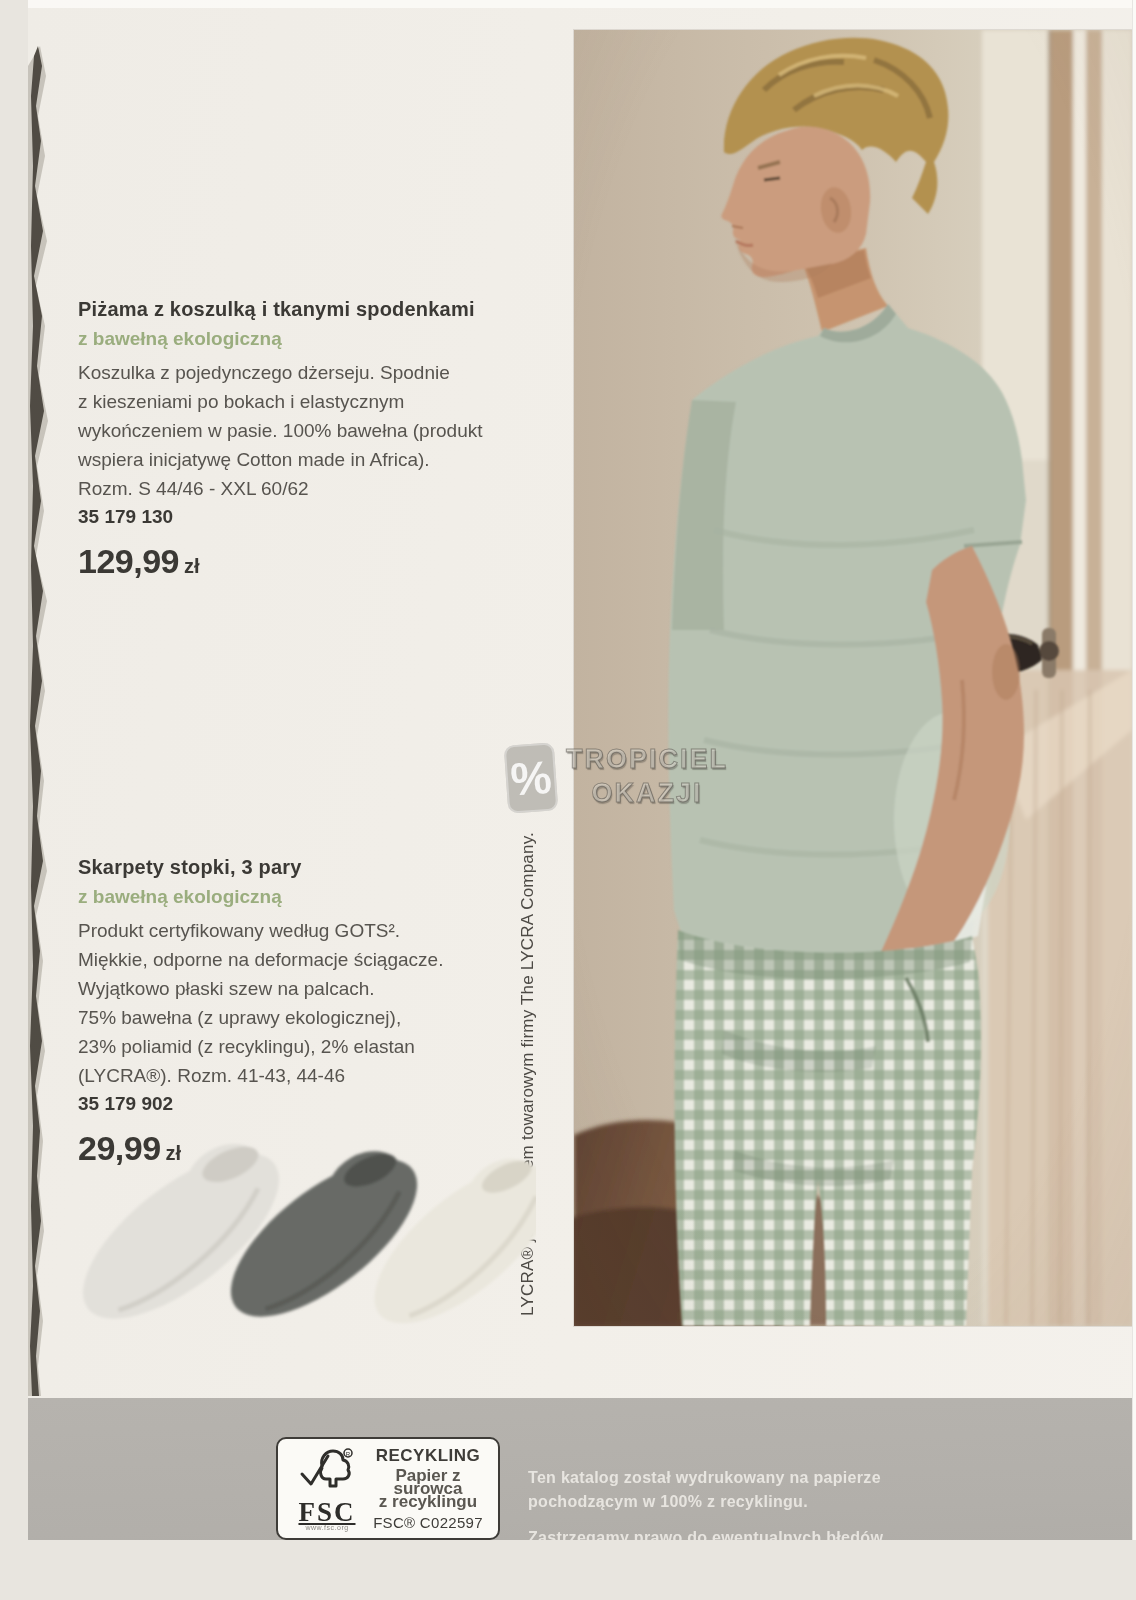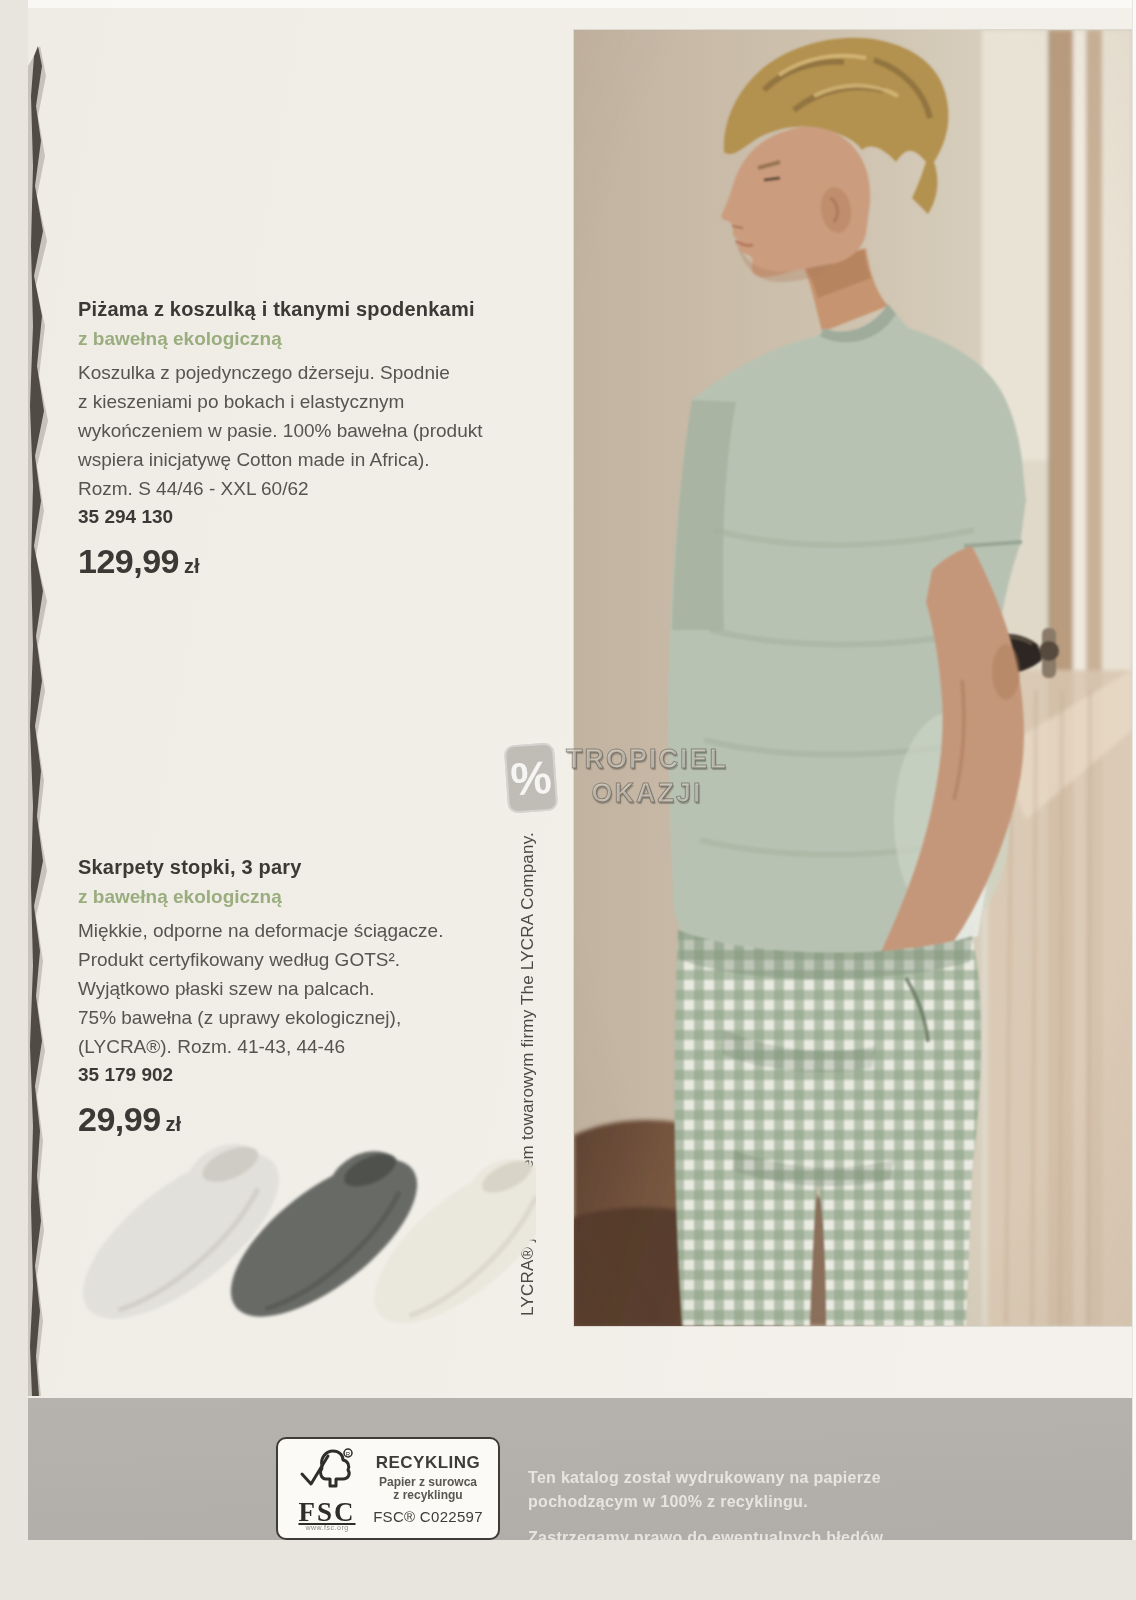--- a/index.html
+++ b/index.html
@@ -63,21 +63,21 @@
 
   .fsc-label { position:absolute; left:248px; top:1437px; width:224px; height:103px;
                background:#fbfaf6; border:2px solid #3e3c38; border-radius:10px;
                display:flex; align-items:center; padding:6px 8px 6px 10px; }
   .fsc-left { width:78px; text-align:center; }
   .fsc-left .brand { font-family:"Liberation Serif", serif; font-weight:bold; font-size:27px;
                      letter-spacing:2px; color:#2e2d2a; line-height:24px; margin-top:2px;text-decoration:underline; }
   .fsc-left .url { font-size:7px; color:#8a8781; letter-spacing:.5px; }
   .fsc-right { flex:1; text-align:center; color:#3e3c38; }
   .fsc-right .head { font-weight:bold; font-size:17px; letter-spacing:.5px; }
-  .fsc-right .sub  { font-size:12px; font-weight:bold; color:#5a5751; line-height:13px; margin-top:3px;text-align:center; }
+  .fsc-right .sub  { font-size:17px; font-weight:bold; color:#5a5751; line-height:13px; margin-top:3px;text-align:center; }
   .fsc-right .code { font-weight:normal; font-size:15px; margin-top:6px; letter-spacing:.3px; }
 
   .footer-notes { position:absolute; left:500px; top:1466px; width:360px;
                   color:rgba(246,244,238,.78); font-size:16px; line-height:24px; letter-spacing:.3px;font-weight:bold; }
   .footer-notes .n2 { margin-top:12px; }
 </style>
 </head>
 <body>
 
 <div class="page">
@@ -90,31 +90,32 @@
   </svg>
 
   <div class="prod prod1">
     <div class="title">Piżama z koszulką i tkanymi spodenkami</div>
     <div class="eco">z bawełną ekologiczną</div>
     <div class="line">Koszulka z pojedynczego dżerseju. Spodnie</div>
     <div class="line">z kieszeniami po bokach i elastycznym</div>
     <div class="line">wykończeniem w pasie. 100% bawełna (produkt</div>
     <div class="line">wspiera inicjatywę Cotton made in Africa).</div>
     <div class="line">Rozm. S 44/46 - XXL 60/62</div>
-    <div class="itemno">35 294 130</div>
+    <div class="itemno">35 179 130</div>
     <div class="price"><span>129,99</span><span class="cur">zł</span></div>
   </div>
 
   <div class="prod prod2">
     <div class="title">Skarpety stopki, 3 pary</div>
     <div class="eco">z bawełną ekologiczną</div>
+    <div class="line">Produkt certyfikowany według GOTS².</div>
     <div class="line">Miękkie, odporne na deformacje ściągacze.</div>
-    <div class="line">Produkt certyfikowany według GOTS².</div>
     <div class="line">Wyjątkowo płaski szew na palcach.</div>
     <div class="line">75% bawełna (z uprawy ekologicznej),</div>
+    <div class="line">23% poliamid (z recyklingu), 2% elastan</div>
     <div class="line">(LYCRA®). Rozm. 41-43, 44-46</div>
     <div class="itemno">35 179 902</div>
     <div class="price"><span>29,99</span><span class="cur">zł</span></div>
   </div>
 
   <div class="photo">
     <svg width="558" height="1296" viewBox="0 0 558 1296">
       <defs>
         <linearGradient id="wallg" x1="0" y1="0" x2="1" y2="0">
           <stop offset="0" stop-color="#c2b3a0"></stop>

